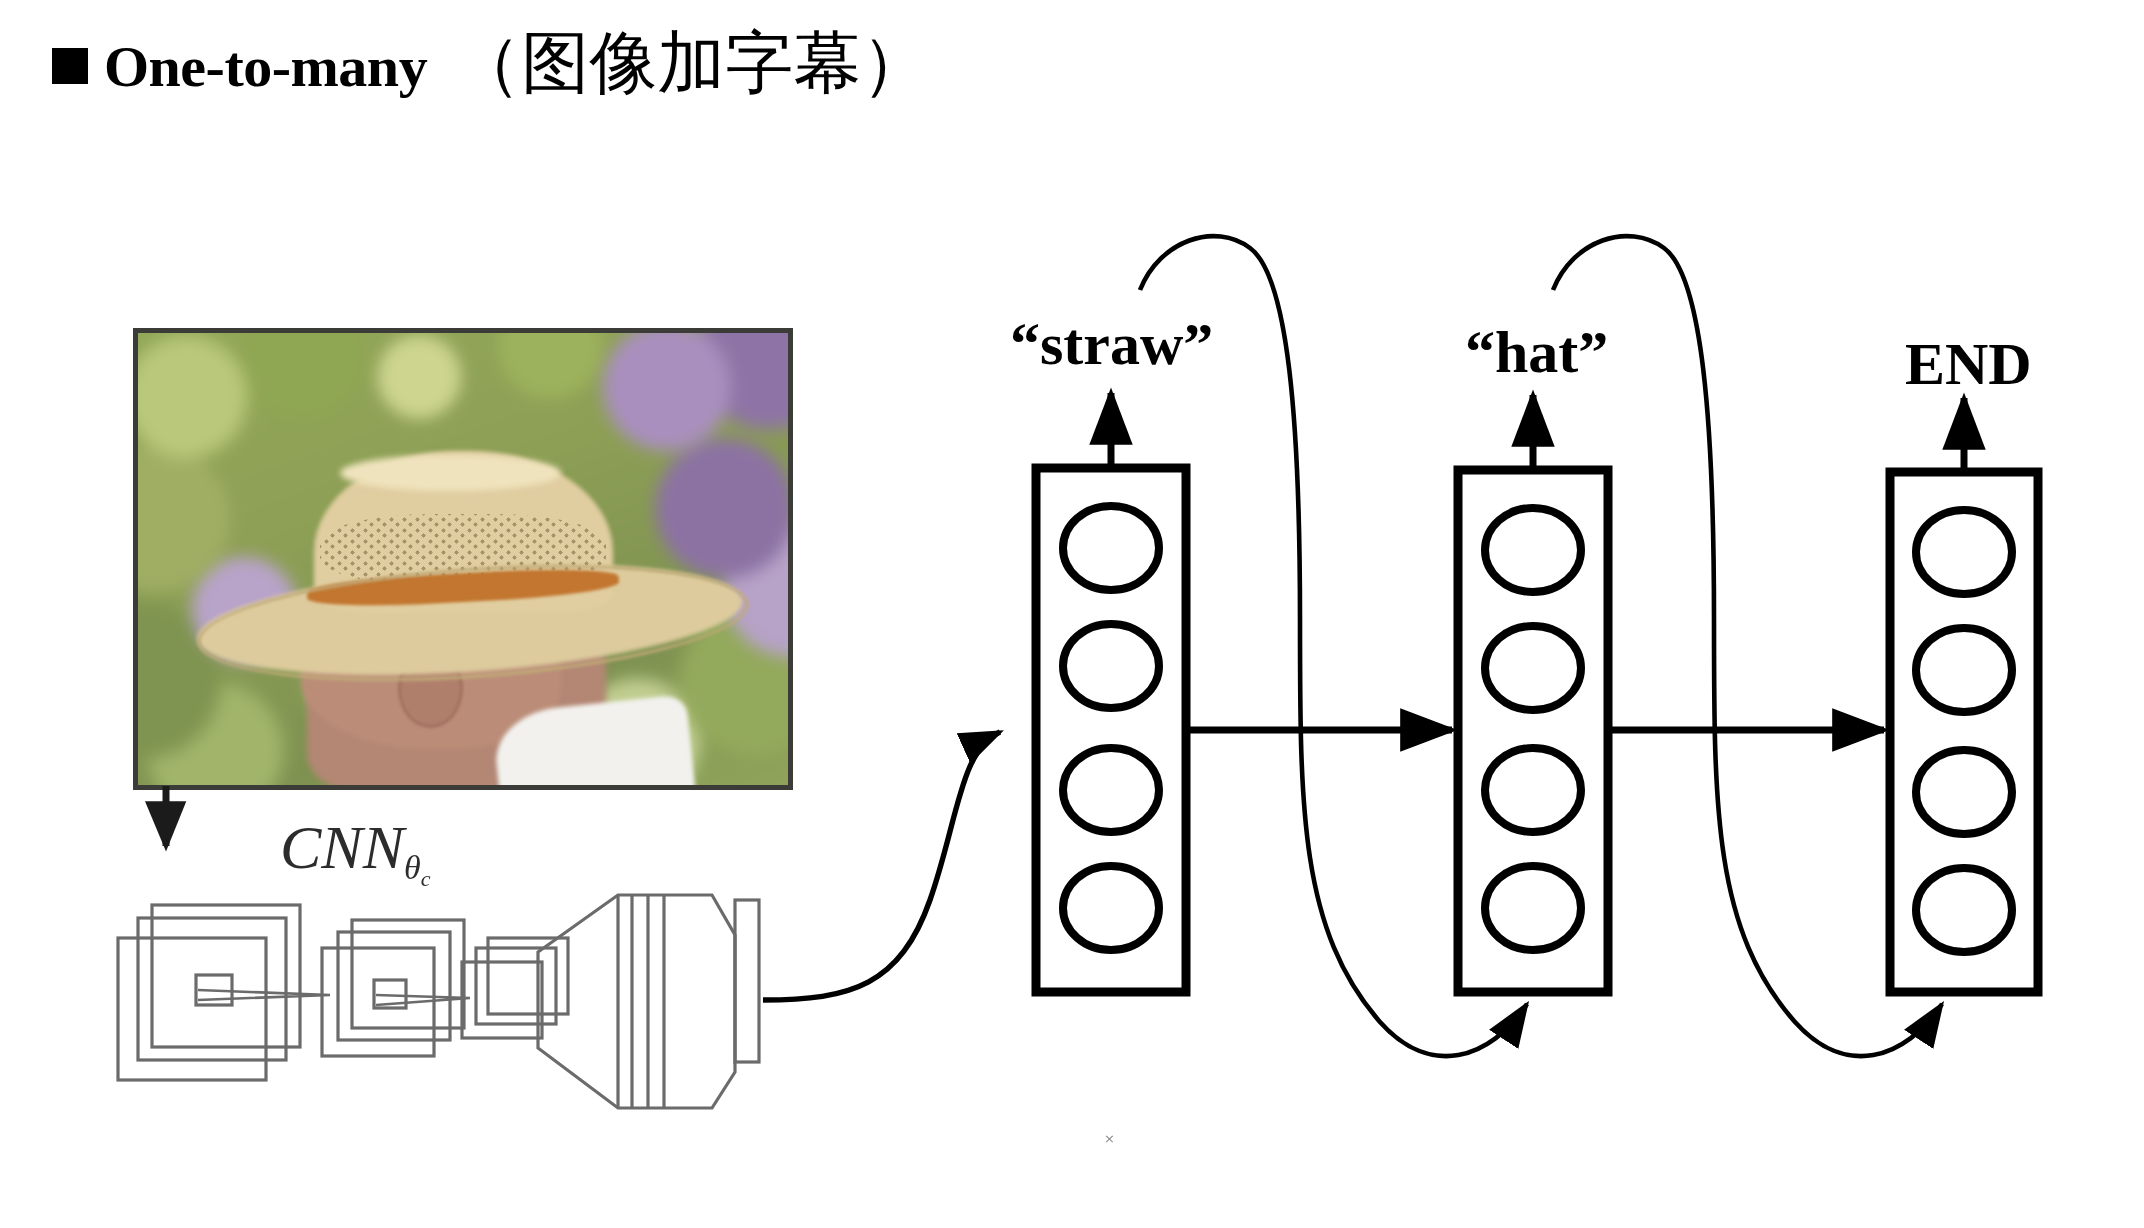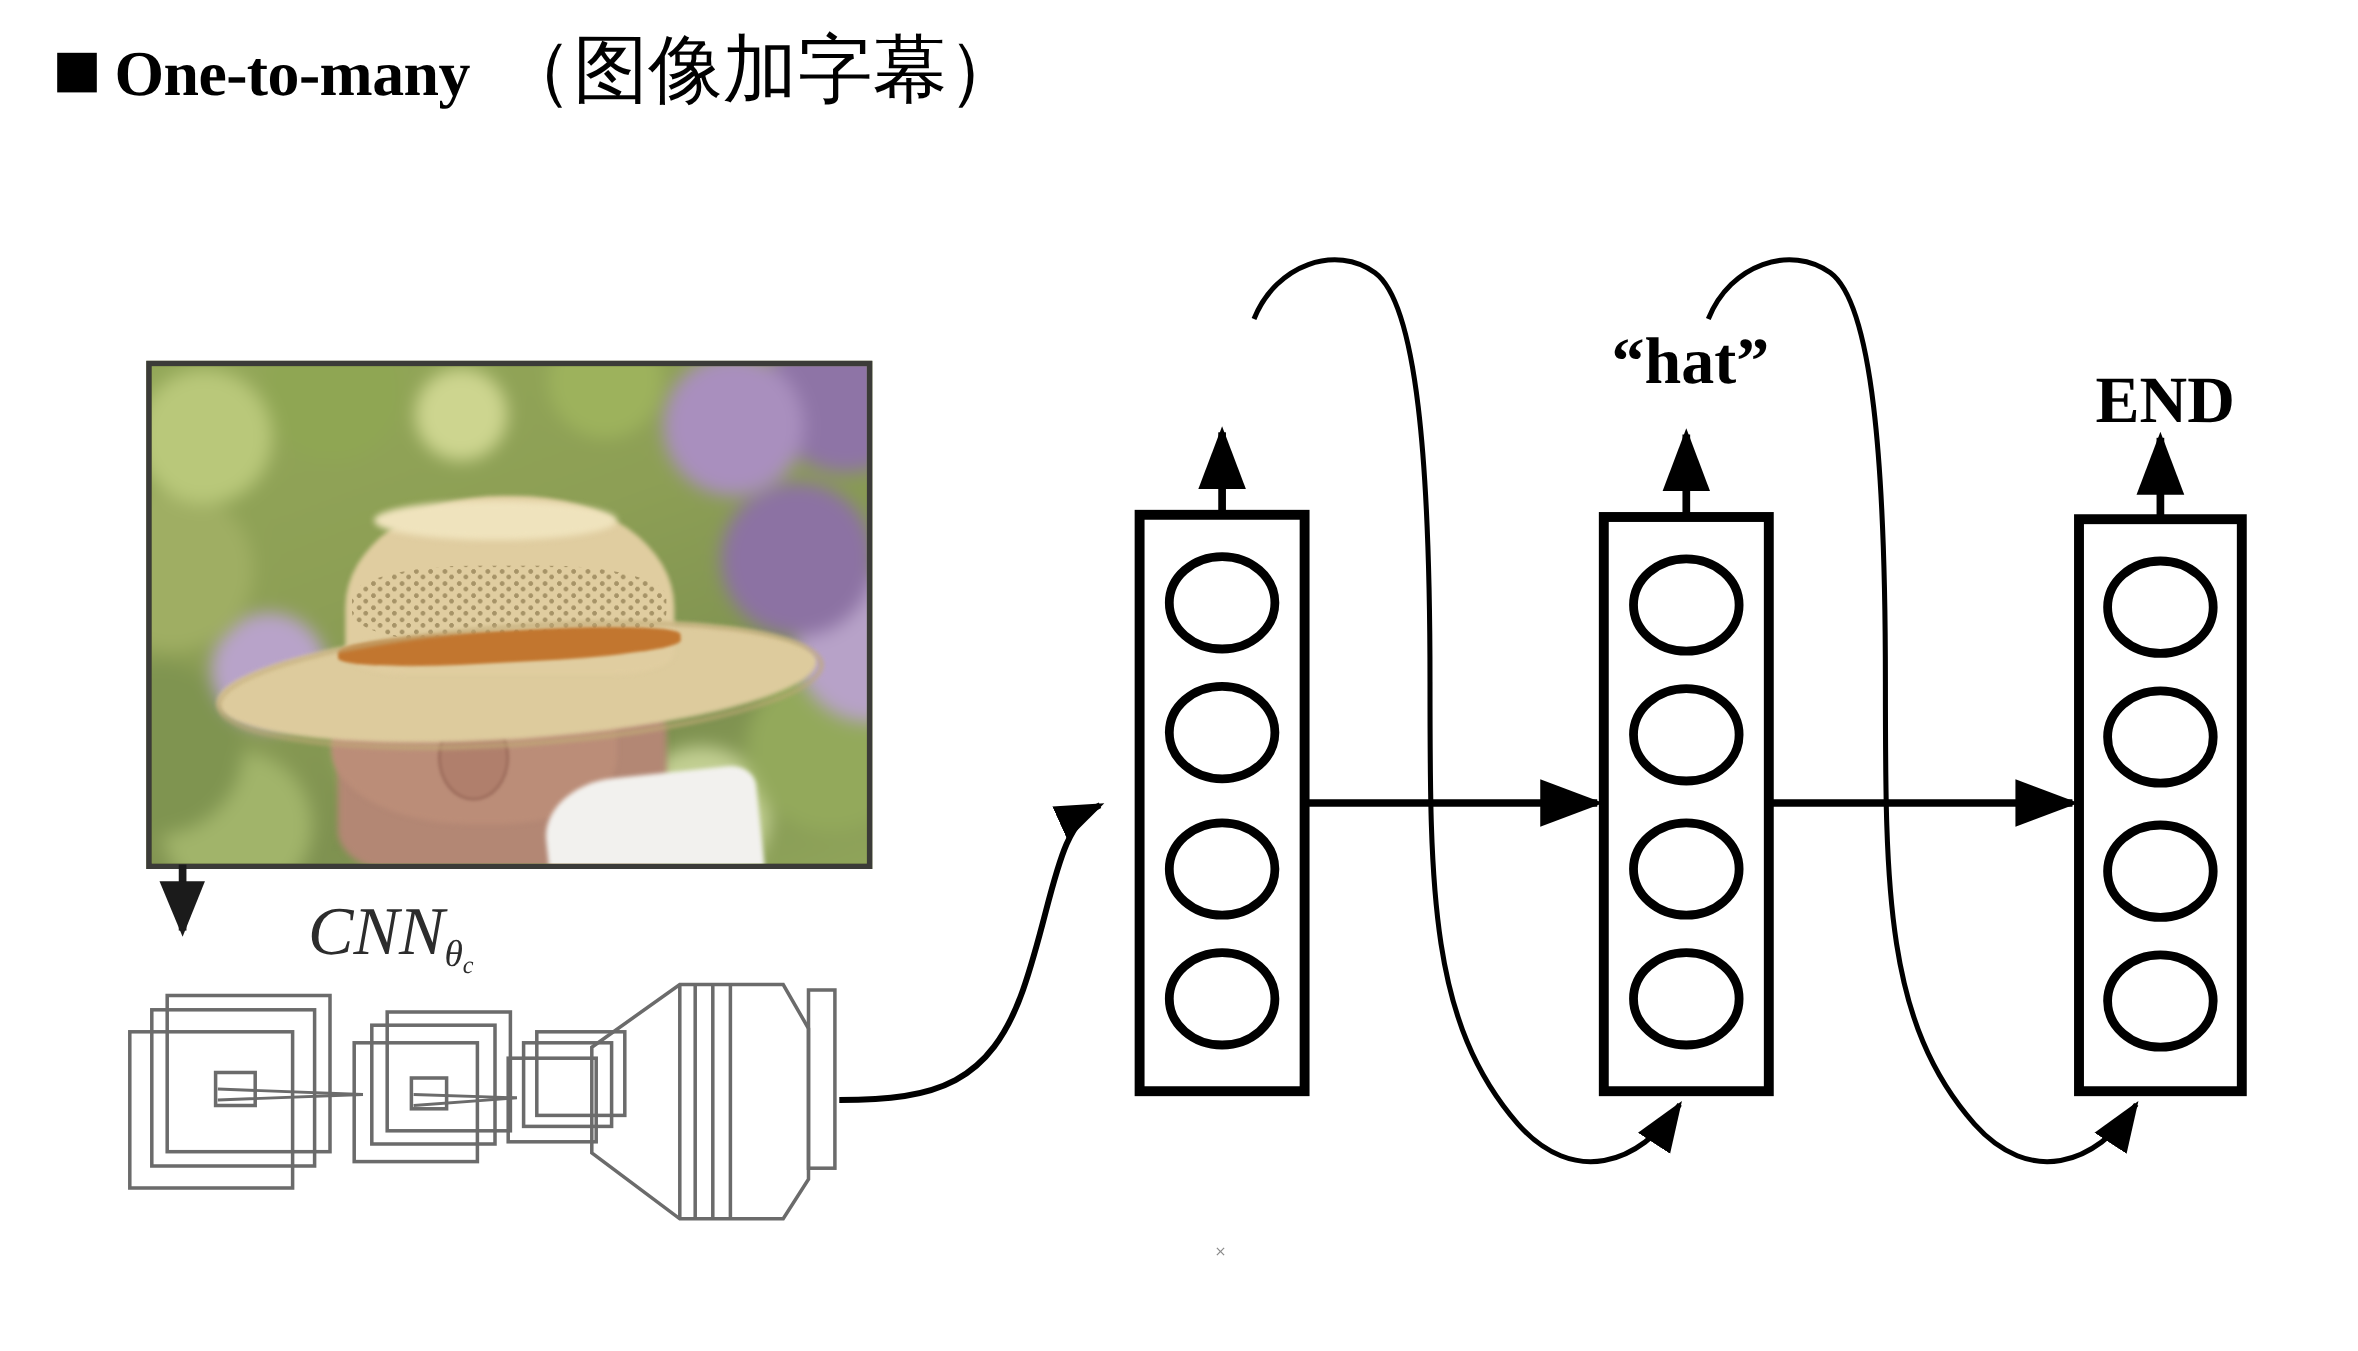--- a/index.html
+++ b/index.html
@@ -202,21 +202,21 @@
   
   .word-label {
     position: absolute;
     font-family: "Liberation Serif", "DejaVu Serif", serif;
     font-weight: bold;
     font-size: 60px;
     color: #000000;
     white-space: nowrap;
   }
   #word-straw { left: 1010px; top: 310px; }
-  #word-hat   { left: 1465px; top: 294px; }
+  #word-hat   { left: 1465px; top: 318px; }
   #word-end   { left: 1905px; top: 330px; }
 
   #stray-mark {
     position: absolute;
     left: 1104px;
     top: 1132px;
     width: 14px;
     height: 13px;
     color: #8a8a8a;
     font-family: "DejaVu Sans", sans-serif;
@@ -247,20 +247,21 @@
     <div class="photo-layer" id="photo-hat-weave"></div>
     <div class="photo-layer" id="photo-hat-top-hilite"></div>
     <div class="photo-layer" id="photo-hat-band"></div>
     <div class="photo-layer" id="photo-hat-brim-edge"></div>
   </div>
 
   <div id="cnn-label">
     <span>CNN</span><span class="sub"><span>θ</span><span class="subsub">c</span></span>
   </div>
 
+  <div class="word-label" id="word-straw">“straw”</div>
   <div class="word-label" id="word-hat">“hat”</div>
   <div class="word-label" id="word-end">END</div>
 
   <div id="stray-mark">×</div>
 
   <svg id="artwork" viewBox="0 0 2144 1228">
     <defs>
       <marker id="ah-thin" markerWidth="12" markerHeight="12" refX="9.2" refY="4.2" orient="auto" markerUnits="strokeWidth">
         <path d="M0,0.4 L10,4.2 L0,8 z" fill="#000"></path>
       </marker>

